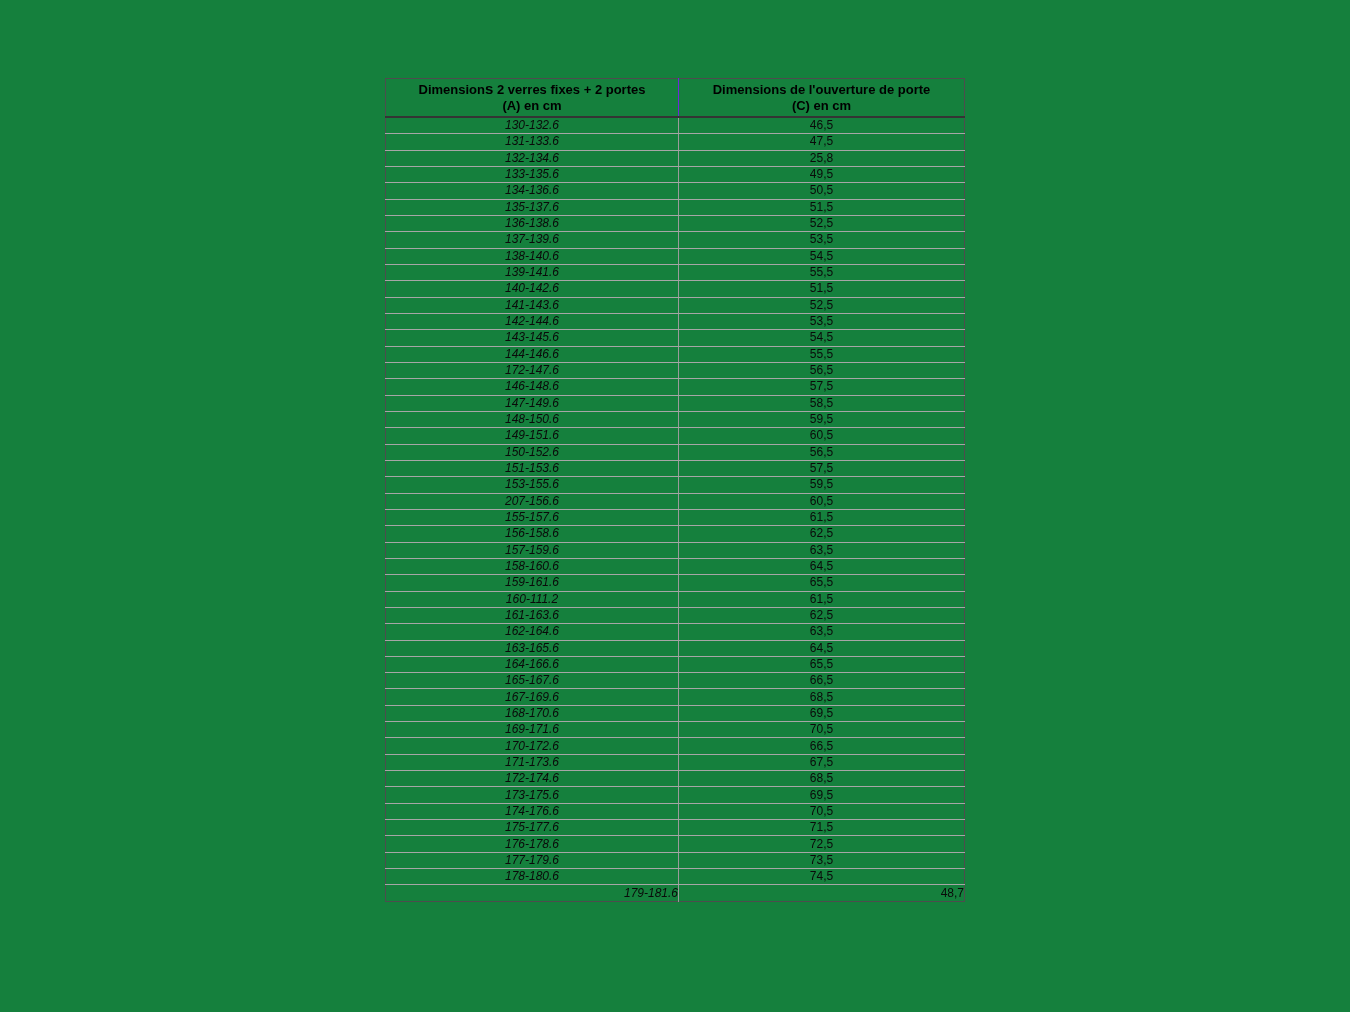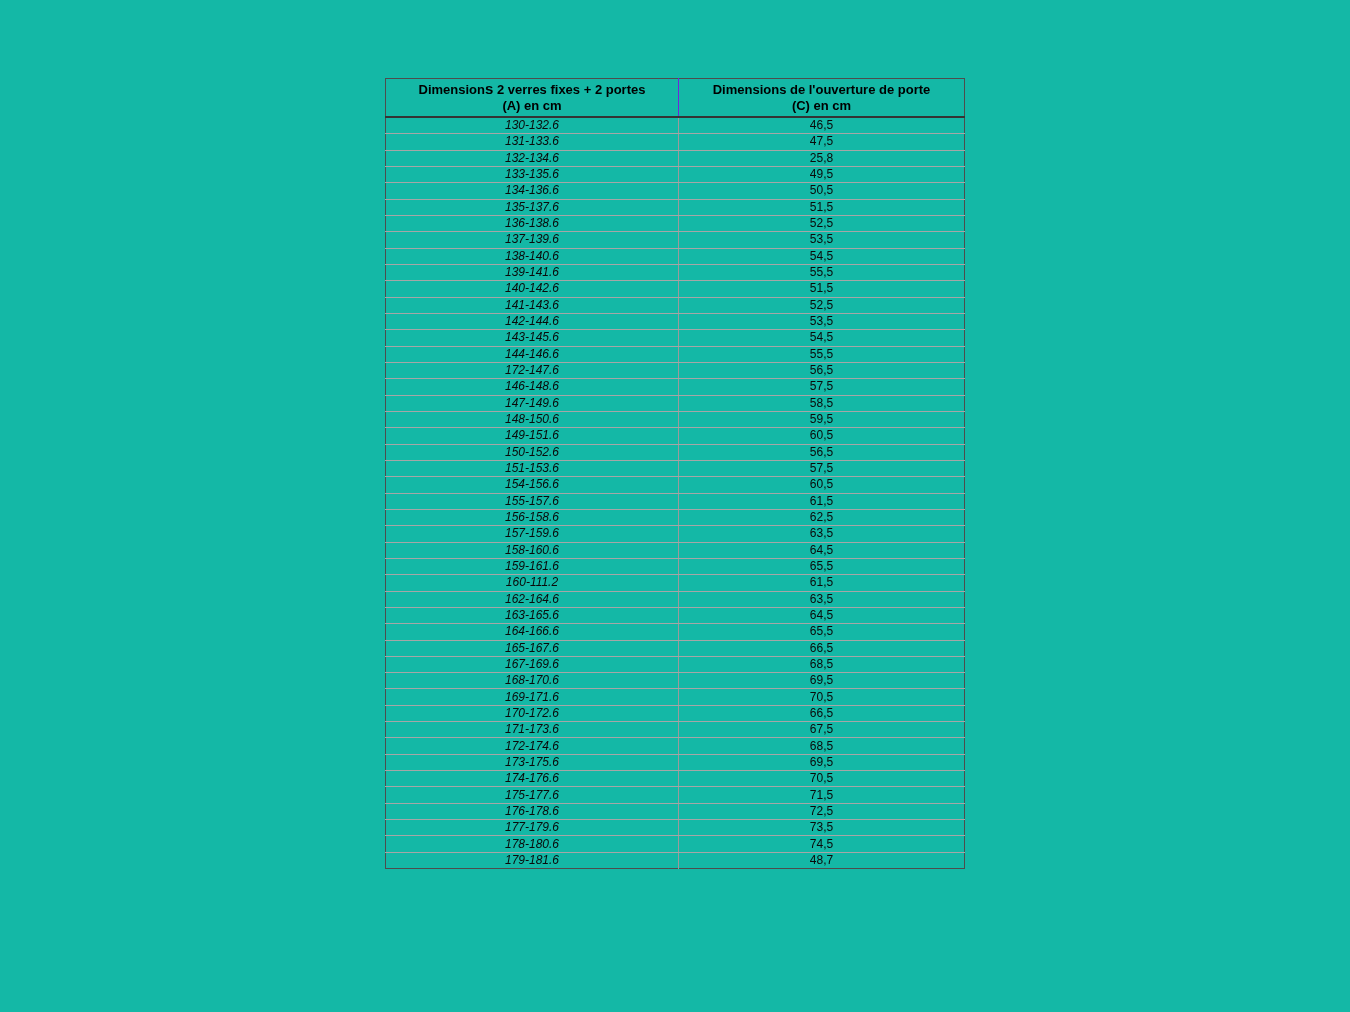--- a/index.html
+++ b/index.html
@@ -5,21 +5,21 @@
   html, body {
     margin: 0;
     padding: 0;
     background: #ffffff;
     font-family: "Liberation Sans", sans-serif;
   }
   .canvas {
     position: relative;
     width: 1350px;
     height: 1012px;
-    background: #14b8a6;
+    background: #15803d;
     overflow: hidden;
   }
   .dims-table-wrap {
     position: absolute;
     left: 385px;
     top: 78px;
     width: 579px;
   }
   table.dims-table {
     border-collapse: collapse;
@@ -47,21 +47,21 @@
     text-align: center;
     vertical-align: middle;
     font-size: 12px;
     line-height: 15px;
     color: #0a0a0a;
     padding: 0;
     white-space: nowrap;
     overflow: hidden;
   }
   table.dims-table td:first-child { border-left: none; font-style: italic; }
-  table.dims-table tr:last-child td { border-bottom: none; }
+  table.dims-table tr:last-child td { border-bottom: none; text-align: right; }
   .big-s {
     font-size: 15px;
     line-height: 16px;
   }
 </style>
 </head>
 <body>
 
 <div class="canvas">
   <div class="dims-table-wrap">
@@ -165,21 +165,25 @@
           </tr>
           <tr>
             <td>150-152.6</td>
             <td>56,5</td>
           </tr>
           <tr>
             <td>151-153.6</td>
             <td>57,5</td>
           </tr>
           <tr>
-            <td>154-156.6</td>
+            <td>153-155.6</td>
+            <td>59,5</td>
+          </tr>
+          <tr>
+            <td>207-156.6</td>
             <td>60,5</td>
           </tr>
           <tr>
             <td>155-157.6</td>
             <td>61,5</td>
           </tr>
           <tr>
             <td>156-158.6</td>
             <td>62,5</td>
           </tr>
@@ -191,20 +195,24 @@
             <td>158-160.6</td>
             <td>64,5</td>
           </tr>
           <tr>
             <td>159-161.6</td>
             <td>65,5</td>
           </tr>
           <tr>
             <td>160-111.2</td>
             <td>61,5</td>
+          </tr>
+          <tr>
+            <td>161-163.6</td>
+            <td>62,5</td>
           </tr>
           <tr>
             <td>162-164.6</td>
             <td>63,5</td>
           </tr>
           <tr>
             <td>163-165.6</td>
             <td>64,5</td>
           </tr>
           <tr>

